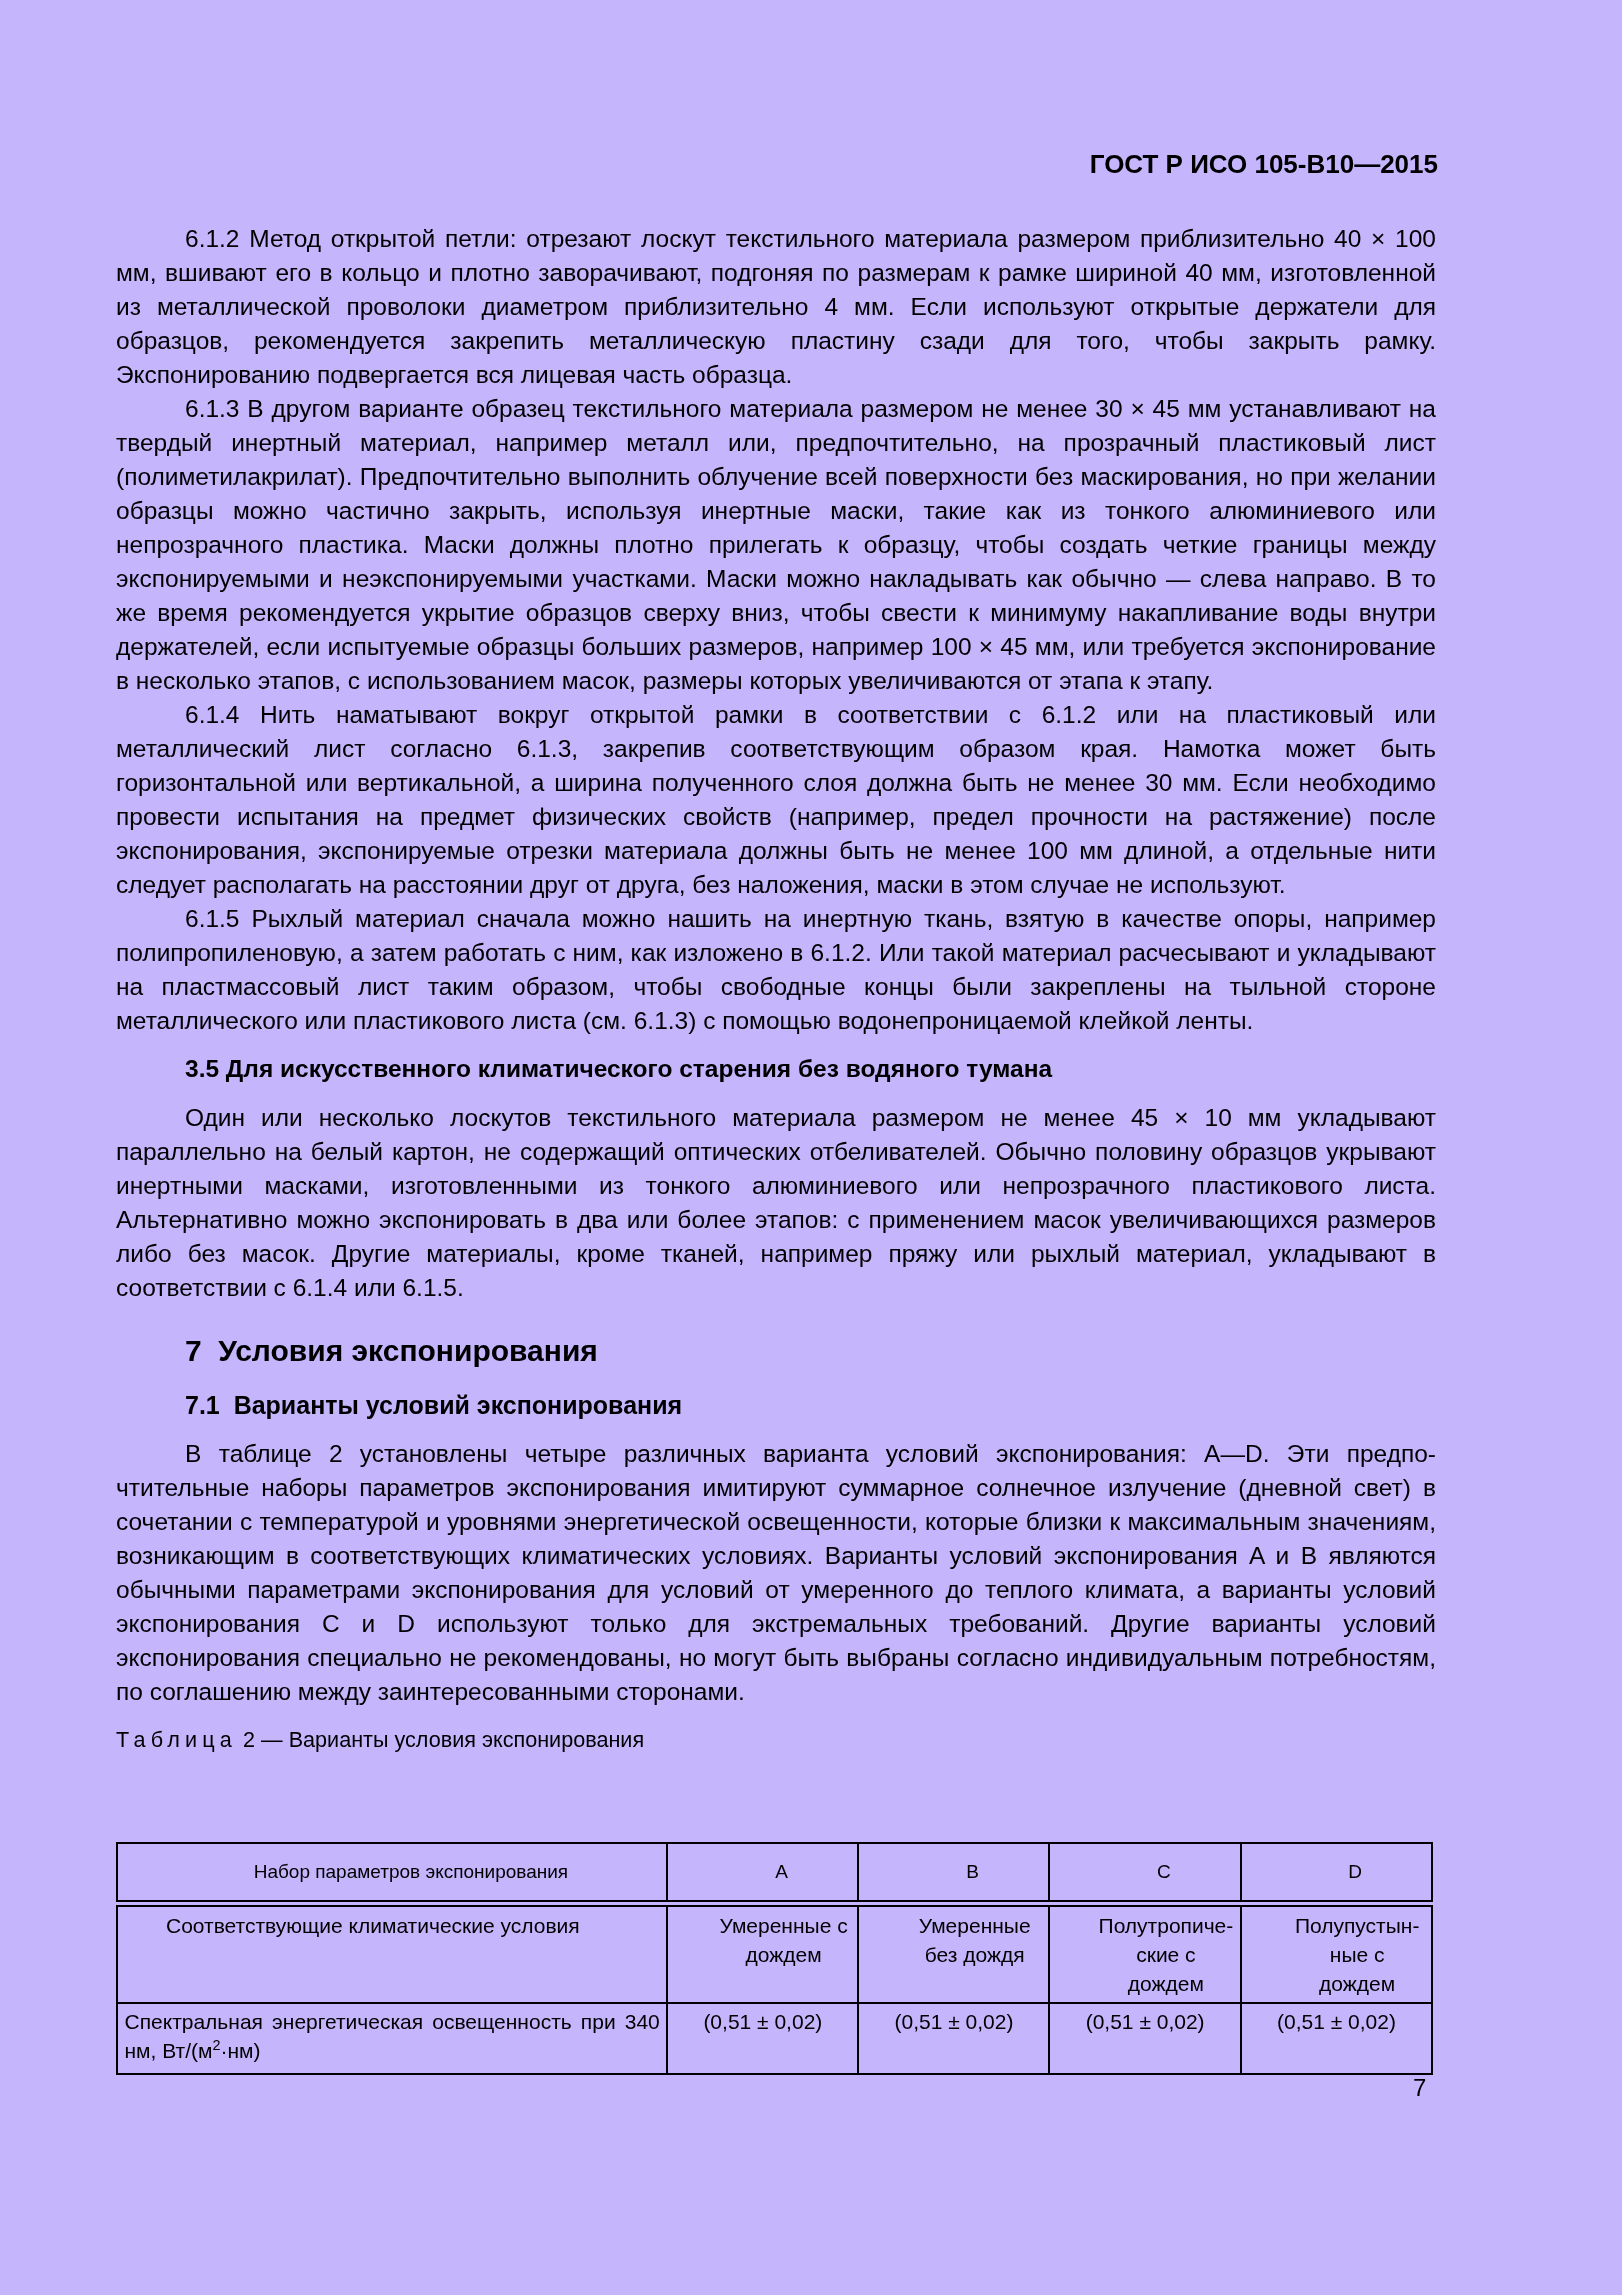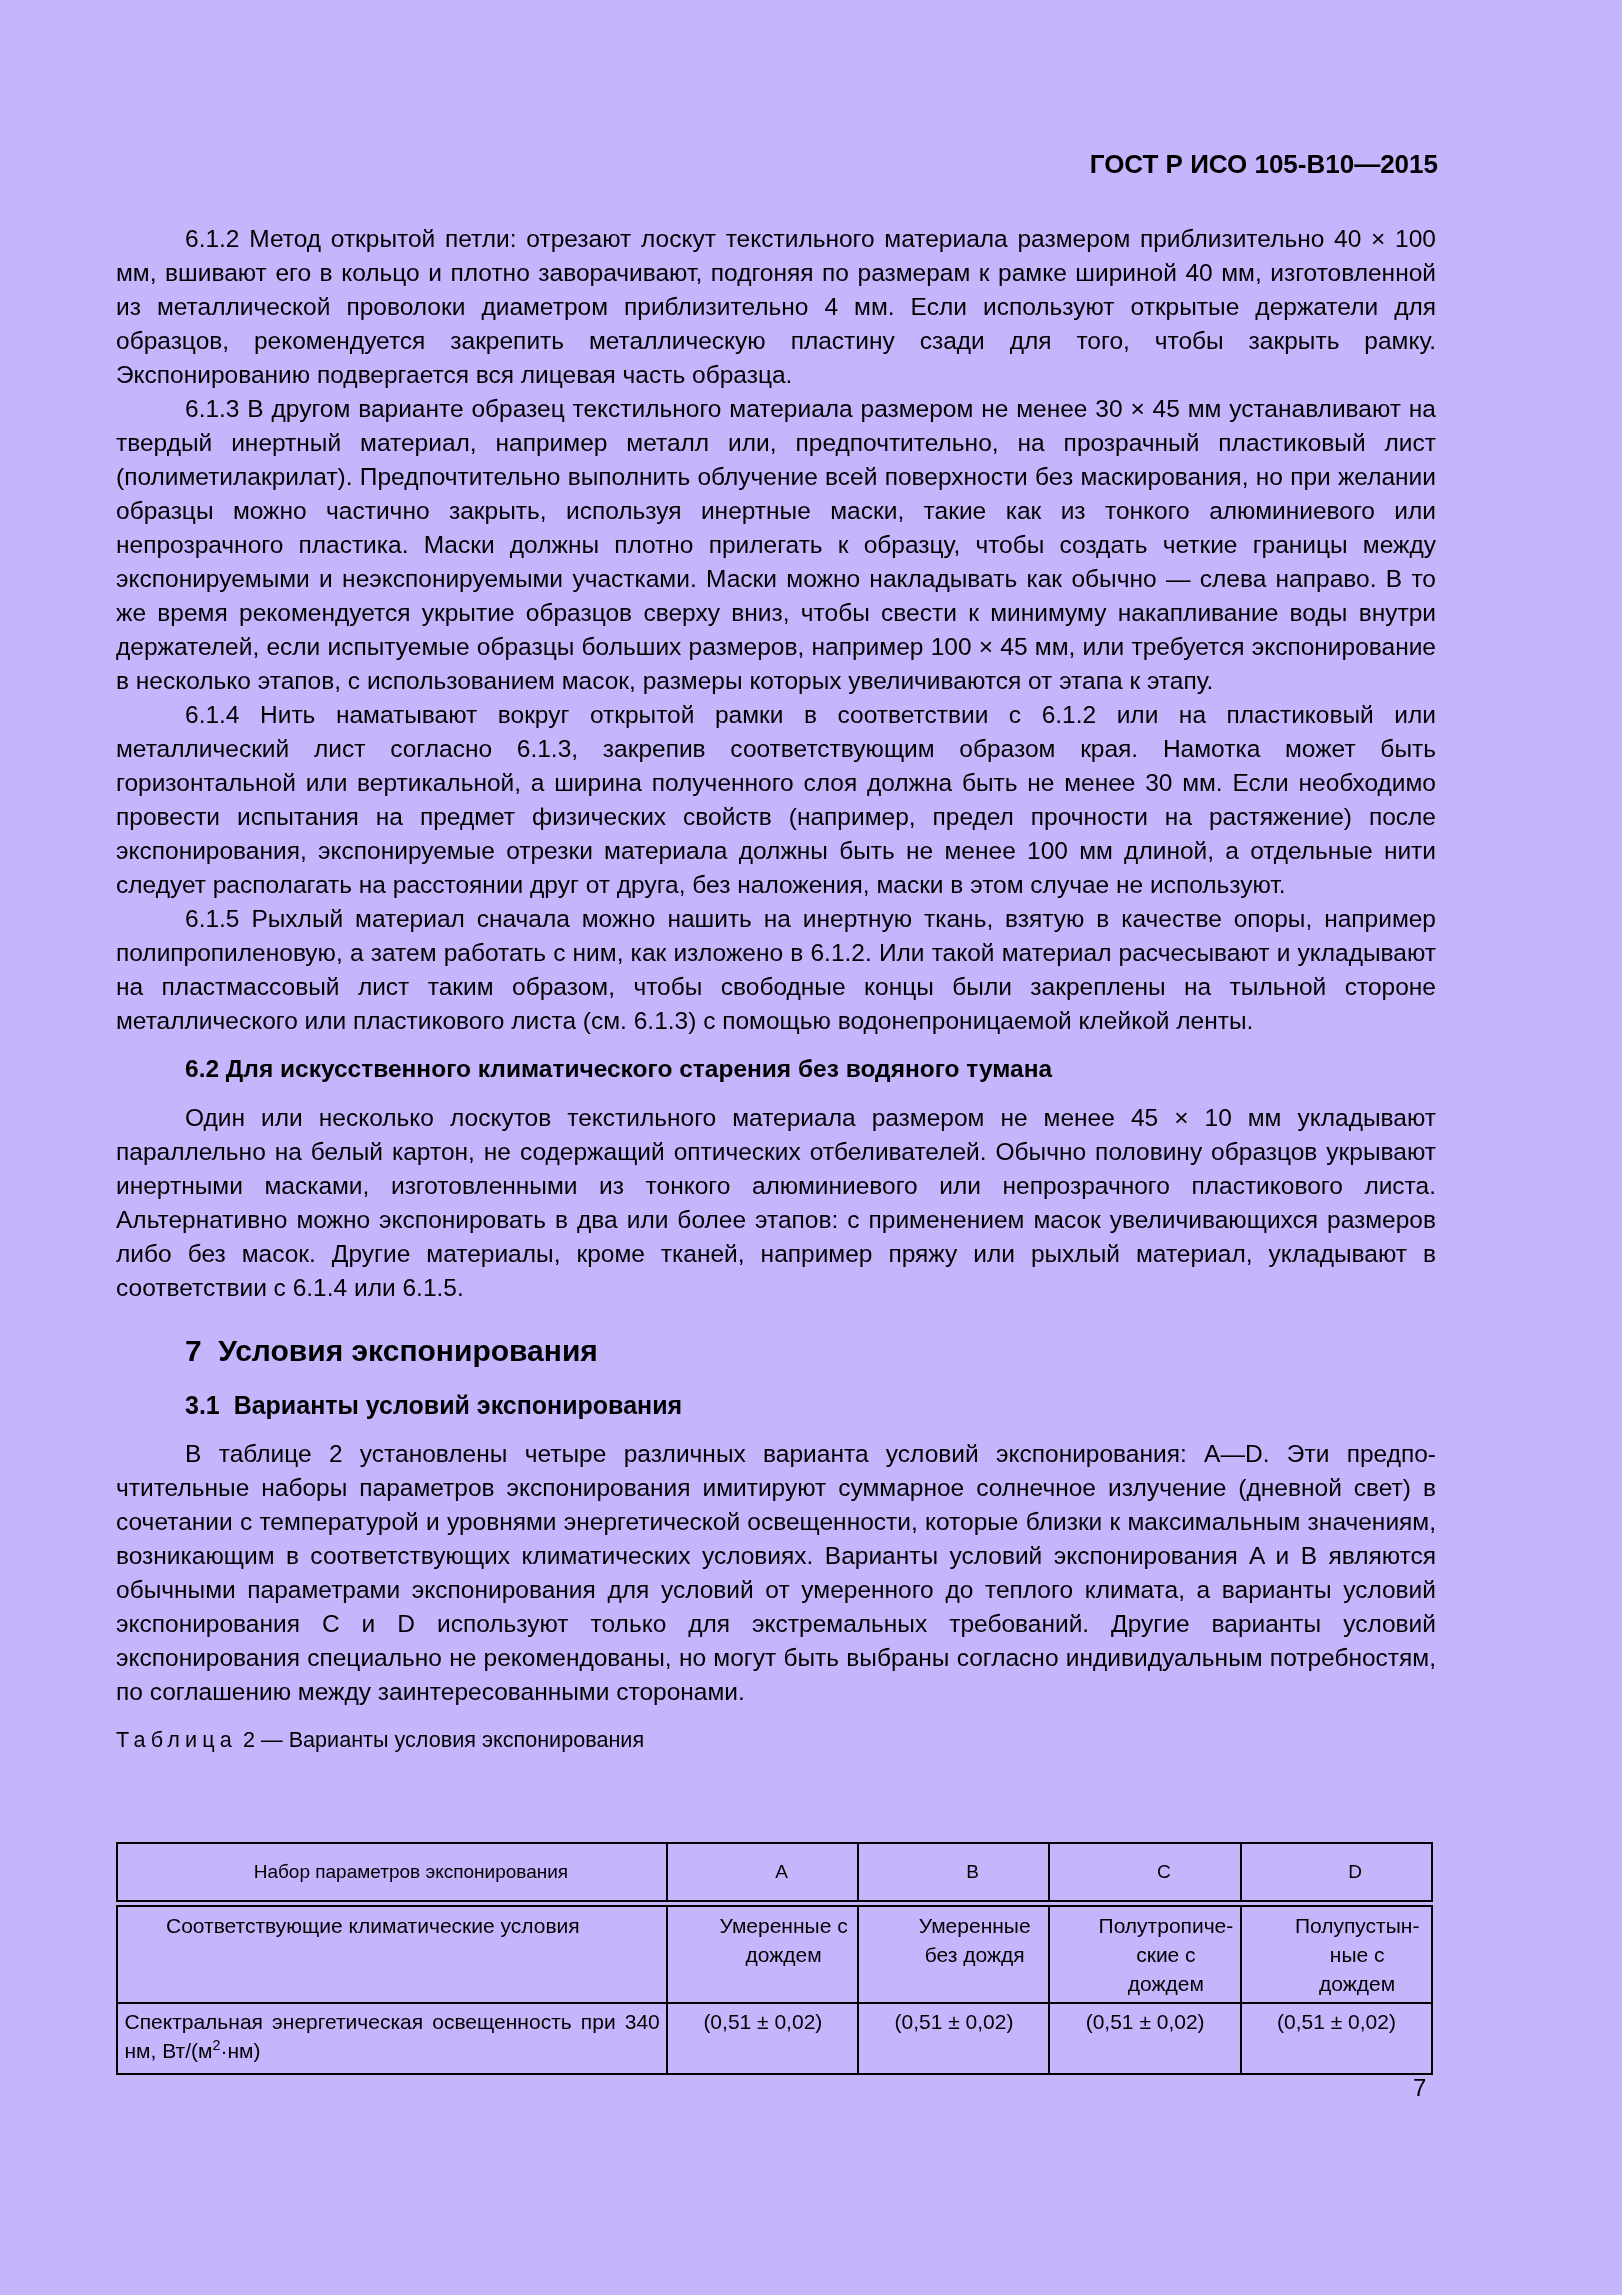--- a/index.html
+++ b/index.html
@@ -35,25 +35,25 @@
 <div class="page">
 
   <div class="running-header">ГОСТ Р ИСО 105-B10—2015</div>
 
   <div class="body">
     <p class="p">6.1.2 Метод открытой петли: отрезают лоскут текстильного материала размером приблизительно 40 × 100 мм, вшивают его в кольцо и плотно заворачивают, подгоняя по размерам к рамке шириной 40 мм, изготовленной из металлической проволоки диаметром приблизительно 4 мм. Если используют открытые держатели для образцов, рекомендуется закрепить металлическую пластину сзади для того, чтобы закрыть рамку. Экспонированию подвергается вся лицевая часть образца.</p>
     <p class="p">6.1.3 В другом варианте образец текстильного материала размером не менее 30 × 45 мм уста­навливают на твердый инертный материал, например металл или, предпочтительно, на прозрачный пластиковый лист (полиметилакрилат). Предпочтительно выполнить облучение всей поверхности без маскирования, но при желании образцы можно частично закрыть, используя инертные маски, такие как из тонкого алюминиевого или непрозрачного пластика. Маски должны плотно прилегать к образцу, что­бы создать четкие границы между экспонируемыми и неэкспонируемыми участками. Маски можно на­кладывать как обычно — слева направо. В то же время рекомендуется укрытие образцов сверху вниз, чтобы свести к минимуму накапливание воды внутри держателей, если испытуемые образцы больших размеров, например 100 × 45 мм, или требуется экспонирование в несколько этапов, с использованием масок, размеры которых увеличиваются от этапа к этапу.</p>
     <p class="p">6.1.4 Нить наматывают вокруг открытой рамки в соответствии с 6.1.2 или на пластиковый или металлический лист согласно 6.1.3, закрепив соответствующим образом края. Намотка может быть горизонтальной или вертикальной, а ширина полученного слоя должна быть не менее 30 мм. Если необходимо провести испытания на предмет физических свойств (например, предел прочности на рас­тяжение) после экспонирования, экспонируемые отрезки материала должны быть не менее 100 мм длиной, а отдельные нити следует располагать на расстоянии друг от друга, без наложения, маски в этом случае не используют.</p>
     <p class="p">6.1.5 Рыхлый материал сначала можно нашить на инертную ткань, взятую в качестве опоры, на­пример полипропиленовую, а затем работать с ним, как изложено в 6.1.2. Или такой материал расчесы­вают и укладывают на пластмассовый лист таким образом, чтобы свободные концы были закреплены на тыльной стороне металлического или пластикового листа (см. 6.1.3) с помощью водонепроницаемой клейкой ленты.</p>
 
-    <div class="h-sub">6.2 Для искусственного климатического старения без водяного тумана</div>
+    <div class="h-sub">3.5 Для искусственного климатического старения без водяного тумана</div>
     <p class="p">Один или несколько лоскутов текстильного материала размером не менее 45 × 10 мм укладывают параллельно на белый картон, не содержащий оптических отбеливателей. Обычно половину образцов укрывают инертными масками, изготовленными из тонкого алюминиевого или непрозрачного пластико­вого листа. Альтернативно можно экспонировать в два или более этапов: с применением масок увели­чивающихся размеров либо без масок. Другие материалы, кроме тканей, например пряжу или рыхлый материал, укладывают в соответствии с 6.1.4 или 6.1.5.</p>
 
     <div class="h-sec" style="white-space: pre;">7  Условия экспонирования</div>
-    <div class="h-sec2" style="white-space: pre;">3.1  Варианты условий экспонирования</div>
+    <div class="h-sec2" style="white-space: pre;">7.1  Варианты условий экспонирования</div>
     <p class="p">В таблице 2 установлены четыре различных варианта условий экспонирования: A—D. Эти предпо­чтительные наборы параметров экспонирования имитируют суммарное солнечное излучение (дневной свет) в сочетании с температурой и уровнями энергетической освещенности, которые близки к макси­мальным значениям, возникающим в соответствующих климатических условиях. Варианты условий экс­понирования A и B являются обычными параметрами экспонирования для условий от умеренного до теплого климата, а варианты условий экспонирования C и D используют только для экстремальных тре­бований. Другие варианты условий экспонирования специально не рекомендованы, но могут быть вы­браны согласно индивидуальным потребностям, по соглашению между заинтересованными сторонами.</p>
 
     <div class="caption">
       <span class="spaced">Таблица</span>
       <span>2</span>
       <span>— Варианты условия экспонирования</span>
     </div>
   </div>
 
   <table class="tbl">

